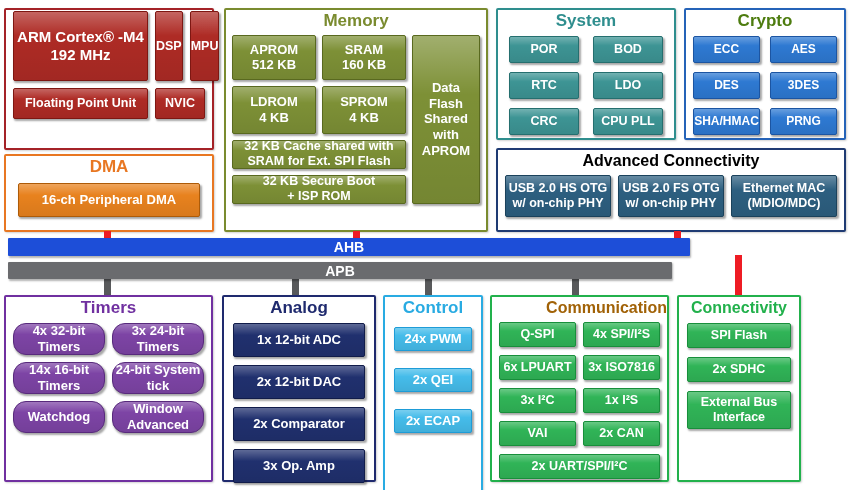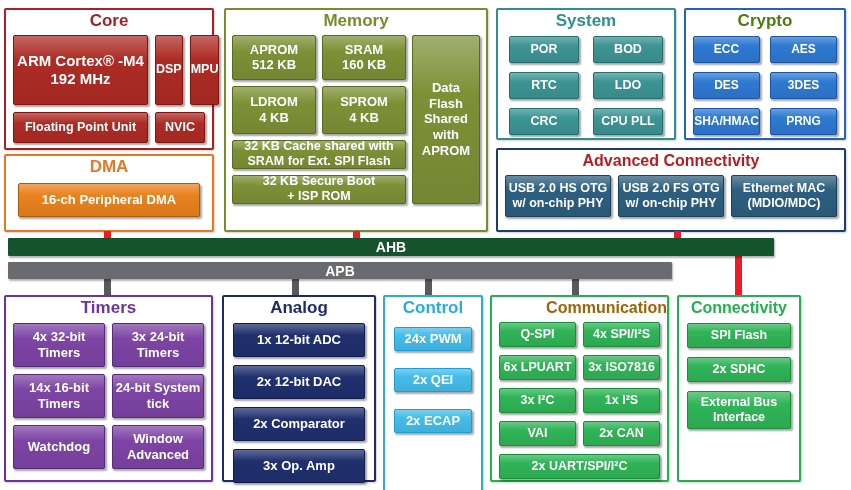--- a/index.html
+++ b/index.html
@@ -20,21 +20,21 @@
   .c-core{border-color:#A42227}.c-core .section-title{color:#A42227}
   .c-core .blk{background-color:#AE2B25;border-color:#7E1712;}
   .c-dma{border-color:#E87722}.c-dma .section-title{color:#E87722}
   .c-dma .blk{background-color:#E8821E;border-color:#AD5B08;}
   .c-memory{border-color:#7A8B2F}.c-memory .section-title{color:#7A8B2F}
   .c-memory .blk{background-color:#7D9036;border-color:#59691F;}
   .c-system{border-color:#2F8E8E}.c-system .section-title{color:#2F8E8E}
   .c-system .blk{background-color:#3D9494;border-color:#256F6F;}
   .c-crypto{border-color:#2563B8}.c-crypto .section-title{color:#4d7c0f}
   .c-crypto .blk{background-color:#2E79D2;border-color:#1C55A2;}
-  .c-adv{border-color:#1F3B73}.c-adv .section-title{color:#b91c1c;font-size:16px;}
+  .c-adv{border-color:#1F3B73}.c-adv .section-title{color:#000000;font-size:16px;}
   .c-adv .blk{background-color:#2D5F80;border-color:#1B425C;}
   .c-timers{border-color:#7030A0}.c-timers .section-title{color:#7030A0}
   .c-timers .blk{background-color:#7D44A5;border-color:#582A7C;}
   .c-analog{border-color:#1F2A6E}.c-analog .section-title{color:#1F2A6E}
   .c-analog .blk{background-color:#20306E;border-color:#111C4A;}
   .c-control{border-color:#29ABE2}.c-control .section-title{color:#29ABE2}
   .c-control .blk{background-color:#45BCEA;border-color:#1E9CD7;}
   .c-comm{border-color:#22B14C}.c-comm .section-title{color:#a16207;font-size:16px;text-align:right;}
   .c-comm .blk{background-color:#30B457;border-color:#188F3B;}
   .c-conn{border-color:#22B14C}.c-conn .section-title{color:#22B14C;font-size:16px;}
@@ -67,35 +67,35 @@
   .mem-grid .blk{font-size:13px;}
   .mem-grid .span2{grid-column:1/3;font-size:12.5px;}
   .mem-grid .tall{grid-column:3;grid-row:1/5;}
 
   .grid2{display:grid;grid-template-columns:1fr 1fr;padding:2px 11px;}
   .s-system .grid2{gap:9px 14px;}  .s-system .blk{height:27px;}
   .s-crypto .grid2{gap:9px 10px;padding:2px 7px;}  .s-crypto .blk{height:27px;font-size:12px;}
   .adv-row{display:flex;gap:7px;padding:2px 7px;}
   .adv-row .blk{flex:1;height:42px;}
 
-  .s-timers .grid2{gap:7px;padding:2px 7px;}  .s-timers .blk{height:44px;font-size:13px;}
+  .s-timers .grid2{gap:7px;padding:2px 7px;}  .s-timers .blk{height:32px;font-size:13px;border-radius:13px;}
   .analog-col{display:flex;flex-direction:column;gap:8px;padding:2px 9px;}
   .analog-col .blk{height:34px;font-size:13px;}
   .control-col{display:flex;flex-direction:column;gap:17px;padding:6px 9px;}
   .control-col .blk{height:24px;font-size:13px;}
   .comm-grid{display:grid;grid-template-columns:1fr 1fr;grid-auto-rows:25px;gap:8px 7px;padding:2px 7px;}
   .comm-grid .wide{grid-column:1/3;}
   .conn-col{display:flex;flex-direction:column;gap:9px;padding:3px 8px;}
   .conn-col .blk{height:25px;}
   .conn-col .tall2{height:38px;}
 
   
   .bus{position:absolute;display:flex;align-items:center;justify-content:center;color:#fff;
     font-size:14px;font-weight:bold;border-radius:1px;box-shadow:1px 1.5px 2px rgba(0,0,0,0.3);}
-  .bus-ahb{left:8px;top:238px;width:766px;height:18px;background:#14532d;}
+  .bus-ahb{left:8px;top:238px;width:682px;height:18px;background:#1d4ed8;}
   .bus-apb{left:8px;top:262px;width:664px;height:17px;background:#6A6B6E;}
 
   
   .stub{position:absolute;width:7px;}
   .stub.red{background:#EE1C24;}
   .stub.gray{background:#58595B;}
   .st-dma{left:104px;top:231px;height:7px;}
   .st-mem{left:353px;top:231px;height:7px;}
   .st-adv{left:674px;top:231px;height:7px;}
   .st-conn{left:735px;top:255px;height:40px;}
@@ -103,21 +103,20 @@
   .st-analog{left:292px;top:278px;height:17px;}
   .st-control{left:425px;top:278px;height:17px;}
   .st-comm{left:572px;top:278px;height:17px;}
 </style>
 </head>
 <body>
 
 <div class="canvas">
 
   <div class="section c-core s-core">
-    <div class="section-title">Core</div>
     <div class="core-grid">
       <div class="blk big">ARM Cortex® -M4
 192 MHz</div>
       <div class="vstack">
         <div class="blk">DSP</div>
         <div class="blk">MPU</div>
       </div>
       <div class="blk">Floating Point Unit</div>
       <div class="blk">NVIC</div>
     </div>

